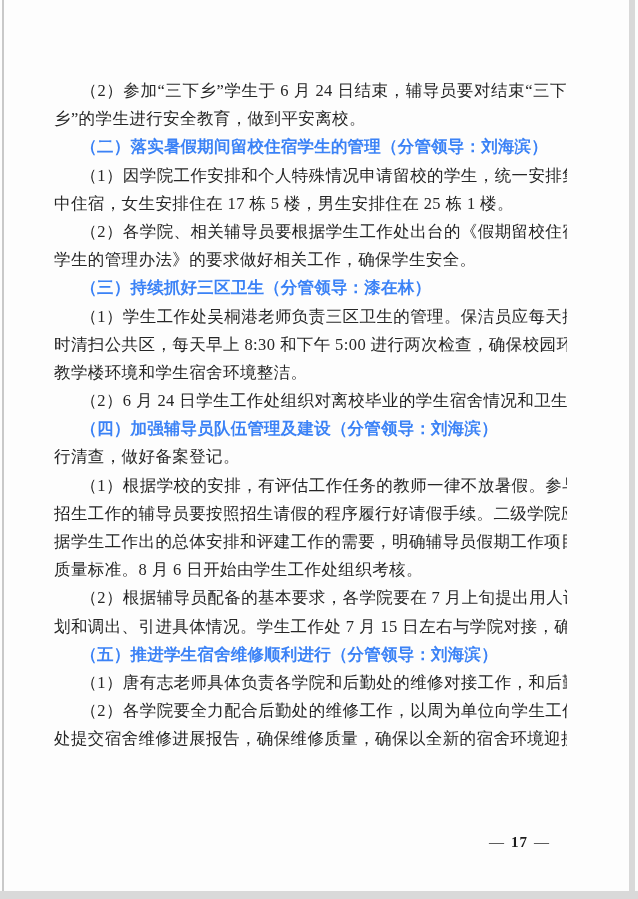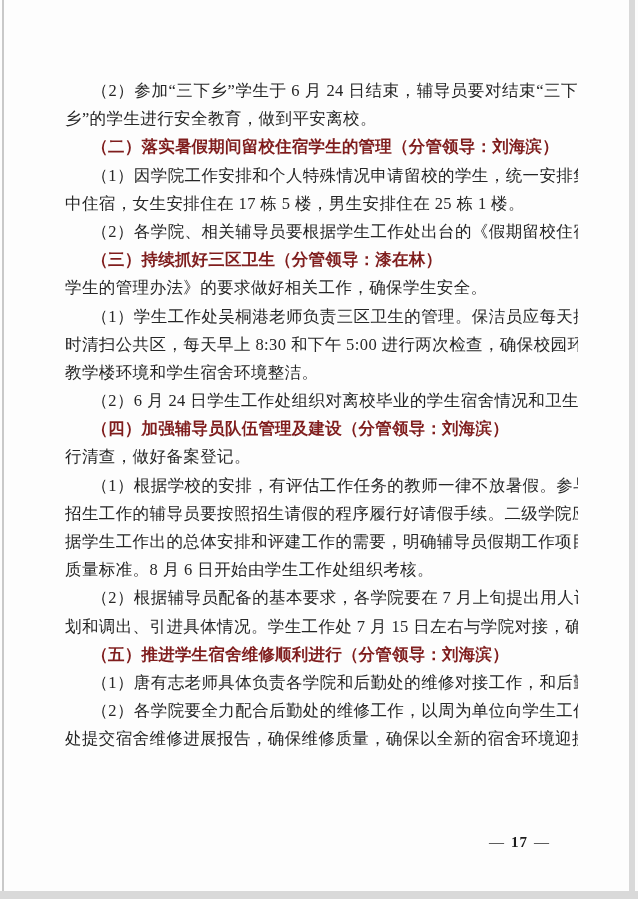--- a/index.html
+++ b/index.html
@@ -29,21 +29,21 @@
     background: #d9d9d9;
   }
   .edge-bottom {
     position: absolute;
     left: 0; top: 891px;
     width: 638px; height: 8px;
     background: #d9d9d9;
   }
   .content {
     position: absolute;
-    left: 65px;
+    left: 54px;
     top: 77px;
     width: 513px;
   }
   .line {
     font-size: 16.5px;
     line-height: 28.2px;
     height: 28.2px;
     color: #262626;
     letter-spacing: 0.4px;
     text-align: justify;
@@ -53,21 +53,21 @@
   }
   .line.indent {
     text-indent: 1.6em;
   }
   .line.end {
     text-align: right;
     text-align-last: left;
   }
   .line.heading {
     font-weight: 700;
-    color: #7f1d1d;
+    color: #3b82f6;
     text-align: left;
     text-align-last: left;
     letter-spacing: 0.2px;
   }
   .page-num {
     position: absolute;
     left: 489px;
     top: 834px;
     font-size: 15px;
     color: #1c1c1c;
@@ -90,22 +90,22 @@
   <div class="edge-right"></div>
   <div class="edge-bottom"></div>
 
   <div class="content">
     <div class="line indent">（2）参加“三下乡”学生于 6 月 24 日结束，辅导员要对结束“三下</div>
     <div class="line end">乡”的学生进行安全教育，做到平安离校。</div>
     <div class="line indent heading">（二）落实暑假期间留校住宿学生的管理（分管领导：刘海滨）</div>
     <div class="line indent">（1）因学院工作安排和个人特殊情况申请留校的学生，统一安排集</div>
     <div class="line end">中住宿，女生安排住在 17 栋 5 楼，男生安排住在 25 栋 1 楼。</div>
     <div class="line indent">（2）各学院、相关辅导员要根据学生工作处出台的《假期留校住宿</div>
+    <div class="line end">学生的管理办法》的要求做好相关工作，确保学生安全。</div>
     <div class="line indent heading">（三）持续抓好三区卫生（分管领导：漆在林）</div>
-    <div class="line end">学生的管理办法》的要求做好相关工作，确保学生安全。</div>
     <div class="line indent">（1）学生工作处吴桐港老师负责三区卫生的管理。保洁员应每天按</div>
     <div class="line">时清扫公共区，每天早上 8:30 和下午 5:00 进行两次检查，确保校园环境、</div>
     <div class="line end">教学楼环境和学生宿舍环境整洁。</div>
     <div class="line indent">（2）6 月 24 日学生工作处组织对离校毕业的学生宿舍情况和卫生进</div>
     <div class="line indent heading">（四）加强辅导员队伍管理及建设（分管领导：刘海滨）</div>
     <div class="line end">行清查，做好备案登记。</div>
     <div class="line indent">（1）根据学校的安排，有评估工作任务的教师一律不放暑假。参与</div>
     <div class="line">招生工作的辅导员要按照招生请假的程序履行好请假手续。二级学院应根</div>
     <div class="line">据学生工作出的总体安排和评建工作的需要，明确辅导员假期工作项目和</div>
     <div class="line end">质量标准。8 月 6 日开始由学生工作处组织考核。</div>

